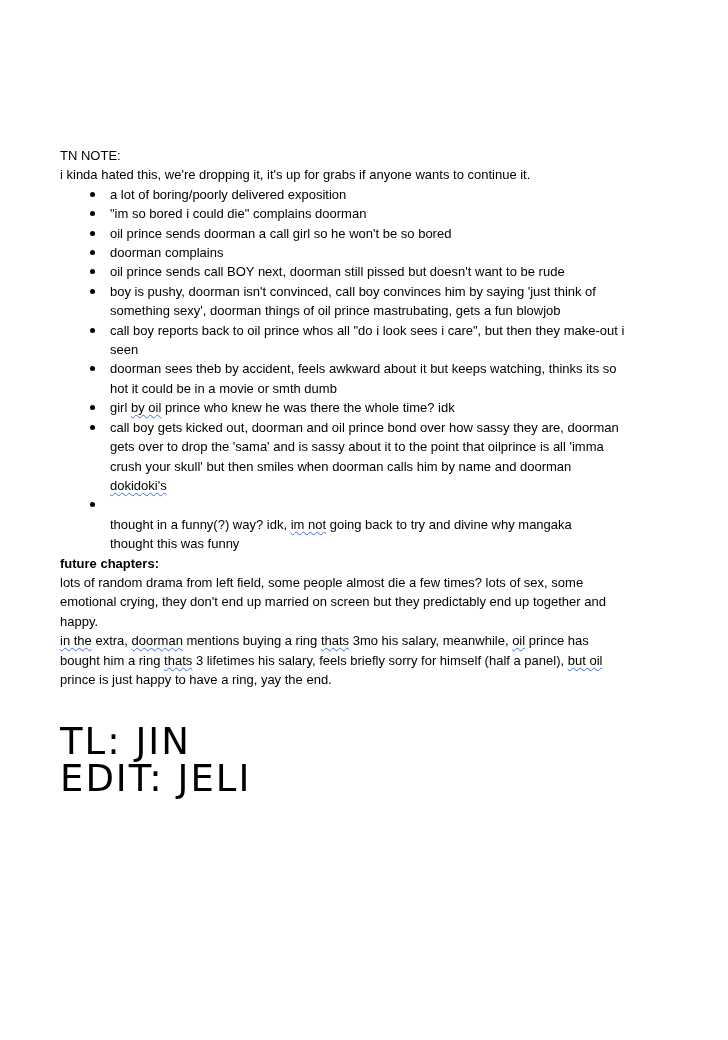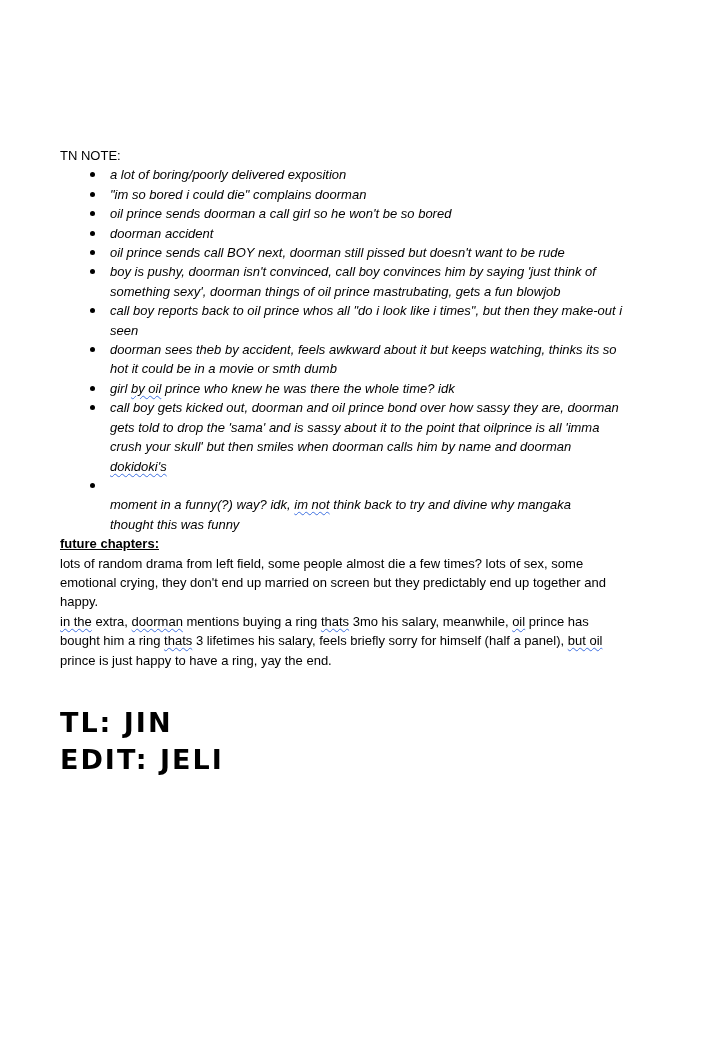--- a/index.html
+++ b/index.html
@@ -19,68 +19,69 @@
   .content {
     position: absolute;
     left: 60px; top: 146px;
     width: 620px;
     font-size: 13px;
     line-height: 19.4px;
   }
   .content p { margin: 0; }
   .heading { font-weight: bold; }
   .ch2-heading { margin-top: 24px; }
-  .future-heading { margin-top: 20px; text-decoration: underline; }
-  ul.bullets { list-style: none; margin: 0; padding: 0; font-style: italic; }
+  .future-heading { margin-top: 20px; }
+  ul.bullets { list-style: none; margin: 0; padding: 0; }
   ul.bullets li { position: relative; padding-left: 50px; }
   ul.bullets li::before {
     content: "";
     position: absolute;
     left: 30px; top: 7px;
     width: 5px; height: 5px;
     border-radius: 50%;
     background: #000;
   }
   .squiggly {
     text-decoration-line: underline;
     text-decoration-style: wavy;
     text-decoration-color: var(--grammar, #3d6fe0);
     text-decoration-thickness: 1px;
     text-underline-offset: 2px;
   }
   .credits {
     margin-top: 34px;
     font-family: "DejaVu Sans", sans-serif;
-    font-weight: 700;
-    font-size: 27px;
+    font-weight: 400;
+    font-size: 37px;
     line-height: 37px;
     letter-spacing: 2px;
   }
 </style>
 </head>
 <body>
 
 <div class="page">
   <div class="content">
 
     <p>TN NOTE:</p>
+    <p>i kinda hated this, we're dropping it, it's up for grabs if anyone wants to continue it.</p>
 
 
     <ul class="bullets">
         <li><span>a lot of boring/poorly delivered exposition</span></li>
         <li><span>"im so bored i could die" complains doorman</span></li>
         <li><span>oil prince sends doorman a call girl so he won't be so bored</span></li>
-        <li><span>doorman accident</span></li>
+        <li><span>doorman complains</span></li>
         <li><span>oil prince sends call BOY next, doorman still pissed but doesn't want to be rude</span></li>
         <li><span>boy is pushy, doorman isn't convinced, call boy convinces him by saying 'just think of</span><br><span>something sexy', doorman things of oil prince mastrubating, gets a fun blowjob</span></li>
-        <li><span>call boy reports back to oil prince whos all "do i look like i times", but then they make-out i</span><br><span>seen</span></li>
+        <li><span>call boy reports back to oil prince whos all "do i look sees i care", but then they make-out i</span><br><span>seen</span></li>
         <li><span>doorman sees theb by accident, feels awkward about it but keeps watching, thinks its so</span><br><span>hot it could be in a movie or smth dumb</span></li>
         <li><span>girl </span><span class="squiggly">by oil</span><span> prince who knew he was there the whole time? idk</span></li>
-        <li><span>call boy gets kicked out, doorman and oil prince bond over how sassy they are, doorman</span><br><span>gets told to drop the 'sama' and is sassy about it to the point that oilprince is all 'imma</span><br><span>crush your skull' but then smiles when doorman calls him by name and doorman</span><br><span class="squiggly">dokidoki's</span></li>
-        <li><br><span>moment in a funny(?) way? idk, </span><span class="squiggly">im not</span><span> think back to try and divine why mangaka</span><br><span>thought this was funny</span></li>
+        <li><span>call boy gets kicked out, doorman and oil prince bond over how sassy they are, doorman</span><br><span>gets over to drop the 'sama' and is sassy about it to the point that oilprince is all 'imma</span><br><span>crush your skull' but then smiles when doorman calls him by name and doorman</span><br><span class="squiggly">dokidoki's</span></li>
+        <li><br><span>thought in a funny(?) way? idk, </span><span class="squiggly">im not</span><span> going back to try and divine why mangaka</span><br><span>thought this was funny</span></li>
       </ul>
 
     <p class="heading future-heading">future chapters:</p>
 
     <div>
         <p><span>lots of random drama from left field, some people almost die a few times? lots of sex, some</span><br><span>emotional crying, they don't end up married on screen but they predictably end up together and</span><br><span>happy.</span></p>
         <p><span class="squiggly">in the</span><span> extra, </span><span class="squiggly">doorman</span><span> mentions buying a ring </span><span class="squiggly">thats</span><span> 3mo his salary, meanwhile, </span><span class="squiggly">oil</span><span> prince has</span><br><span>bought him a ring </span><span class="squiggly">thats</span><span> 3 lifetimes his salary, feels briefly sorry for himself (half a panel), </span><span class="squiggly">but oil</span><br><span>prince is just happy to have a ring, yay the end.</span></p>
       </div>
 
     <div class="credits">

